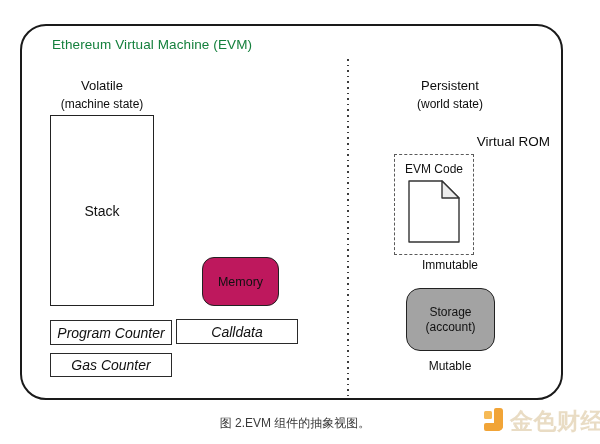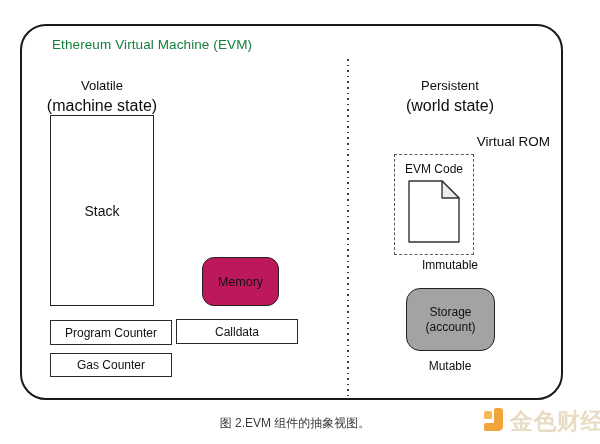--- a/index.html
+++ b/index.html
@@ -21,39 +21,39 @@
     font-size:13.5px;letter-spacing:.1px;color:#15803d;white-space:nowrap;
   }
 
   
   .divider{
     position:absolute;left:325px;top:33px;width:2px;height:337px;
     background-image:repeating-linear-gradient(to bottom,#3c3c3c 0px,#3c3c3c 1.7px,transparent 1.7px,transparent 5.6px);
   }
 
   .col-head{position:absolute;text-align:center;font-size:13px;color:#0d0d0d;white-space:nowrap;}
-  .col-sub{position:absolute;text-align:center;font-size:16px;color:#0d0d0d;white-space:nowrap;}
+  .col-sub{position:absolute;text-align:center;font-size:12px;color:#0d0d0d;white-space:nowrap;}
   .left-center{left:8px;width:144px;}
   .right-center{left:328px;width:200px;}
 
   
   .stack-box{
     position:absolute;left:28px;top:89px;width:104px;height:191px;
     box-sizing:border-box;border:1.2px solid #222;background:#fff;
     display:flex;align-items:center;justify-content:center;font-size:14px;
   }
   .memory-box{
     position:absolute;left:180px;top:231px;width:77px;height:49px;
     box-sizing:border-box;border:1.2px solid #222;border-radius:12px;background:#be185d;
     display:flex;align-items:center;justify-content:center;font-size:12.5px;
   }
   .small-box{
     position:absolute;height:25px;width:122px;
     box-sizing:border-box;border:1.1px solid #2a2a2a;background:#fff;
-    display:flex;align-items:center;justify-content:center;font-size:12px;white-space:nowrap;
+    display:flex;align-items:center;justify-content:center;font-size:14px;white-space:nowrap;font-style:italic;
   }
   .pc-box{left:28px;top:294px;}
   .calldata-box{left:154px;top:293px;}
   .gas-box{left:28px;top:327px;height:24px;}
 
   
   .vrom-label{position:absolute;top:108px;font-size:13.5px;text-align:right;}
   .evmcode-dashed{
     position:absolute;left:372px;top:128px;width:80px;height:101px;
     box-sizing:border-box;border:1.3px dashed #5a5a5a;background:#fff;

